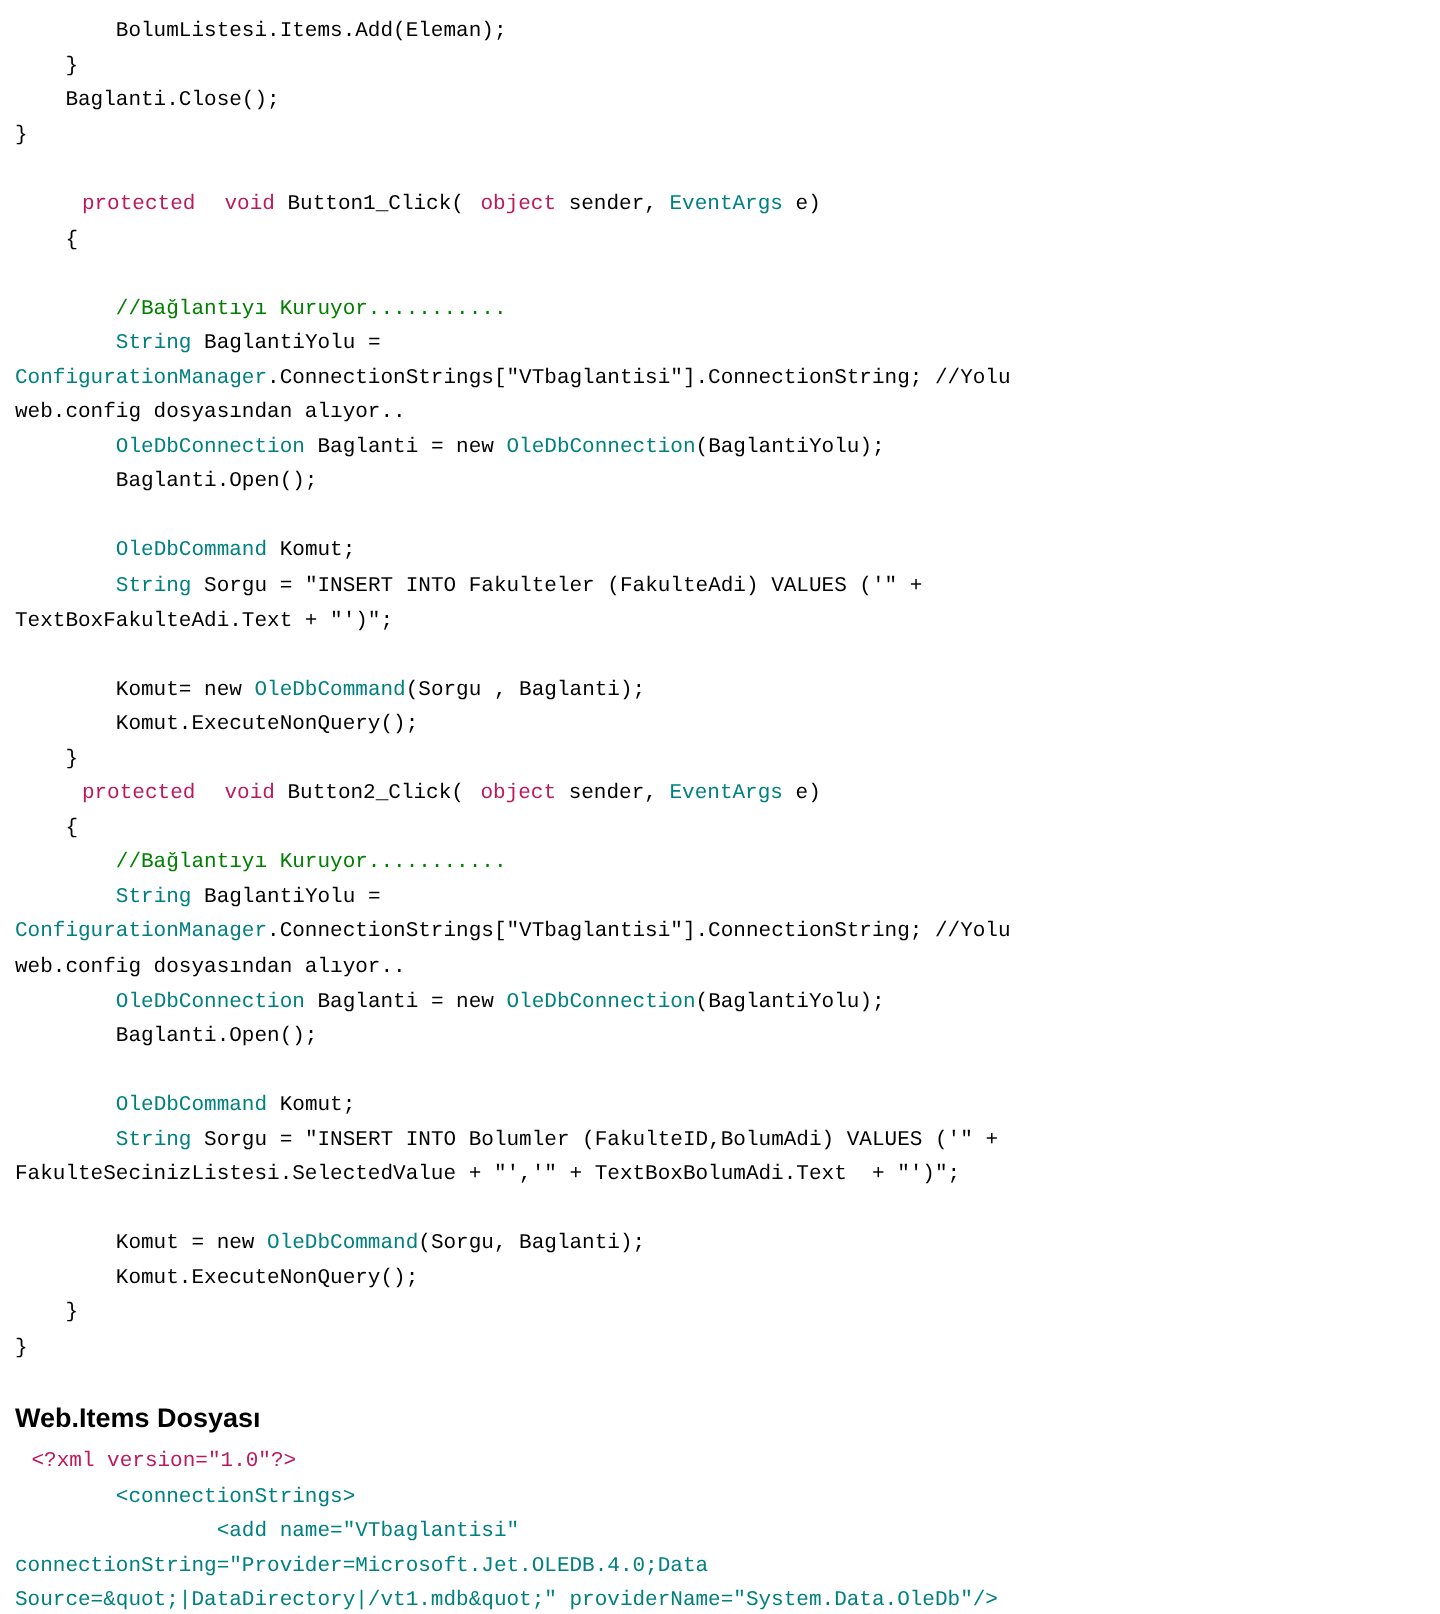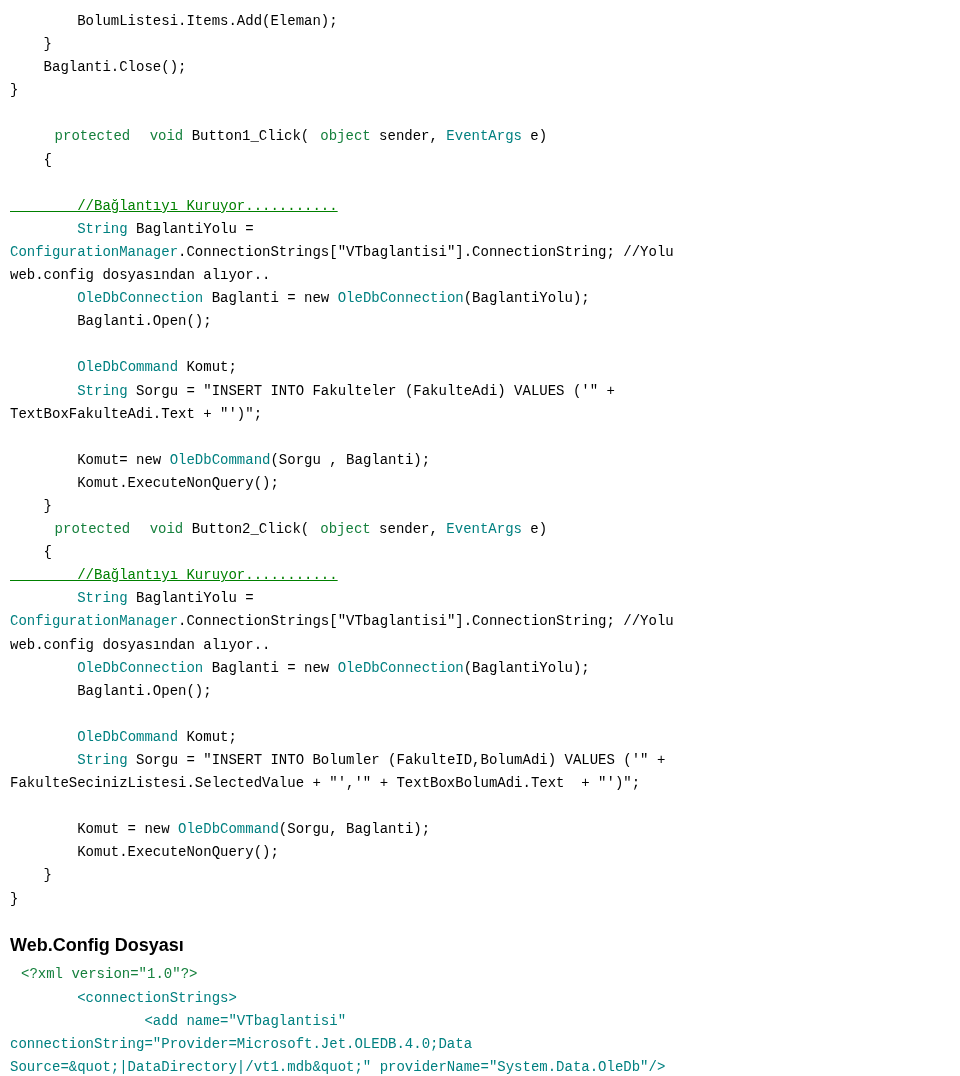--- a/index.html
+++ b/index.html
@@ -19,46 +19,45 @@
       overflow-x: hidden;
     }
     .code-container {
       padding: 0 10px;
       white-space: pre;
       font-family: 'Courier New', Courier, monospace;
       font-size: 14px;
       line-height: 1.65;
     }
     .kw-blue {
-      color: #15803d;
+      color: #be185d;
       padding-left: 11px;
     }
     .kw-teal {
       color: #008080;
       text-align: right;
     }
     .kw-black {
       color: #000000;
     }
     .kw-comment {
       color: #008000;
-      text-decoration: underline;
     }
     .section-heading {
       font-family: Arial, sans-serif;
       font-size: 18px;
       font-weight: bold;
       color: #000000;
       margin-top: 20px;
       margin-bottom: 4px;
       padding-left: 10px;
       white-space: normal;
     }
     .code-line {
       display: block;
     }
   </style>
 </head>
 <body>
 
 <div class="code-container"><span class="code-line"><span class="kw-black">        BolumListesi.Items.Add(Eleman);</span></span><span class="code-line"><span class="kw-black">    }</span></span><span class="code-line"><span class="kw-black">    Baglanti.Close();</span></span><span class="code-line"><span class="kw-black">}</span></span><span class="code-line">&nbsp;</span><span class="code-line"><span class="kw-black">    </span><span class="kw-blue">protected</span><span class="kw-black"> </span><span class="kw-blue">void</span><span class="kw-black"> Button1_Click(</span><span class="kw-blue">object</span><span class="kw-black"> sender, </span><span class="kw-teal">EventArgs</span><span class="kw-black"> e)</span></span><span class="code-line"><span class="kw-black">    {</span></span><span class="code-line">&nbsp;</span><span class="code-line"><span class="kw-comment">        //Bağlantıyı Kuruyor...........</span></span><span class="code-line"><span class="kw-black">        </span><span class="kw-teal">String</span><span class="kw-black"> BaglantiYolu =</span></span><span class="code-line"><span class="kw-teal">ConfigurationManager</span><span class="kw-black">.ConnectionStrings["VTbaglantisi"].ConnectionString; //Yolu</span></span><span class="code-line"><span class="kw-black">web.config dosyasından alıyor..</span></span><span class="code-line"><span class="kw-black">        </span><span class="kw-teal">OleDbConnection</span><span class="kw-black"> Baglanti = new </span><span class="kw-teal">OleDbConnection</span><span class="kw-black">(BaglantiYolu);</span></span><span class="code-line"><span class="kw-black">        Baglanti.Open();</span></span><span class="code-line">&nbsp;</span><span class="code-line"><span class="kw-black">        </span><span class="kw-teal">OleDbCommand</span><span class="kw-black"> Komut;</span></span><span class="code-line"><span class="kw-black">        </span><span class="kw-teal">String</span><span class="kw-black"> Sorgu = "INSERT INTO Fakulteler (FakulteAdi) VALUES ('" +</span></span><span class="code-line"><span class="kw-black">TextBoxFakulteAdi.Text + "')";</span></span><span class="code-line">&nbsp;</span><span class="code-line"><span class="kw-black">        Komut= new </span><span class="kw-teal">OleDbCommand</span><span class="kw-black">(Sorgu , Baglanti);</span></span><span class="code-line"><span class="kw-black">        Komut.ExecuteNonQuery();</span></span><span class="code-line"><span class="kw-black">    }</span></span><span class="code-line"><span class="kw-black">    </span><span class="kw-blue">protected</span><span class="kw-black"> </span><span class="kw-blue">void</span><span class="kw-black"> Button2_Click(</span><span class="kw-blue">object</span><span class="kw-black"> sender, </span><span class="kw-teal">EventArgs</span><span class="kw-black"> e)</span></span><span class="code-line"><span class="kw-black">    {</span></span><span class="code-line"><span class="kw-comment">        //Bağlantıyı Kuruyor...........</span></span><span class="code-line"><span class="kw-black">        </span><span class="kw-teal">String</span><span class="kw-black"> BaglantiYolu =</span></span><span class="code-line"><span class="kw-teal">ConfigurationManager</span><span class="kw-black">.ConnectionStrings["VTbaglantisi"].ConnectionString; //Yolu</span></span><span class="code-line"><span class="kw-black">web.config dosyasından alıyor..</span></span><span class="code-line"><span class="kw-black">        </span><span class="kw-teal">OleDbConnection</span><span class="kw-black"> Baglanti = new </span><span class="kw-teal">OleDbConnection</span><span class="kw-black">(BaglantiYolu);</span></span><span class="code-line"><span class="kw-black">        Baglanti.Open();</span></span><span class="code-line">&nbsp;</span><span class="code-line"><span class="kw-black">        </span><span class="kw-teal">OleDbCommand</span><span class="kw-black"> Komut;</span></span><span class="code-line"><span class="kw-black">        </span><span class="kw-teal">String</span><span class="kw-black"> Sorgu = "INSERT INTO Bolumler (FakulteID,BolumAdi) VALUES ('" +</span></span><span class="code-line"><span class="kw-black">FakulteSecinizListesi.SelectedValue + "','" + TextBoxBolumAdi.Text  + "')";</span></span><span class="code-line">&nbsp;</span><span class="code-line"><span class="kw-black">        Komut = new </span><span class="kw-teal">OleDbCommand</span><span class="kw-black">(Sorgu, Baglanti);</span></span><span class="code-line"><span class="kw-black">        Komut.ExecuteNonQuery();</span></span><span class="code-line"><span class="kw-black">    }</span></span><span class="code-line"><span class="kw-black">}</span></span></div>
-<div class="section-heading">Web.Config Dosyası</div>
+<div class="section-heading">Web.Items Dosyası</div>
 <div class="code-container xml-container"><span class="code-line"><span class="kw-blue">&lt;?xml version="1.0"?&gt;</span></span><span class="code-line"><span class="kw-black">        </span><span class="kw-teal">&lt;connectionStrings&gt;</span></span><span class="code-line"><span class="kw-black">                </span><span class="kw-teal">&lt;add name="VTbaglantisi"</span></span><span class="code-line"><span class="kw-teal">connectionString="Provider=Microsoft.Jet.OLEDB.4.0;Data</span></span><span class="code-line"><span class="kw-teal">Source=&amp;quot;|DataDirectory|/vt1.mdb&amp;quot;" providerName="System.Data.OleDb"/&gt;</span></span></div>
 
 </body></html>

